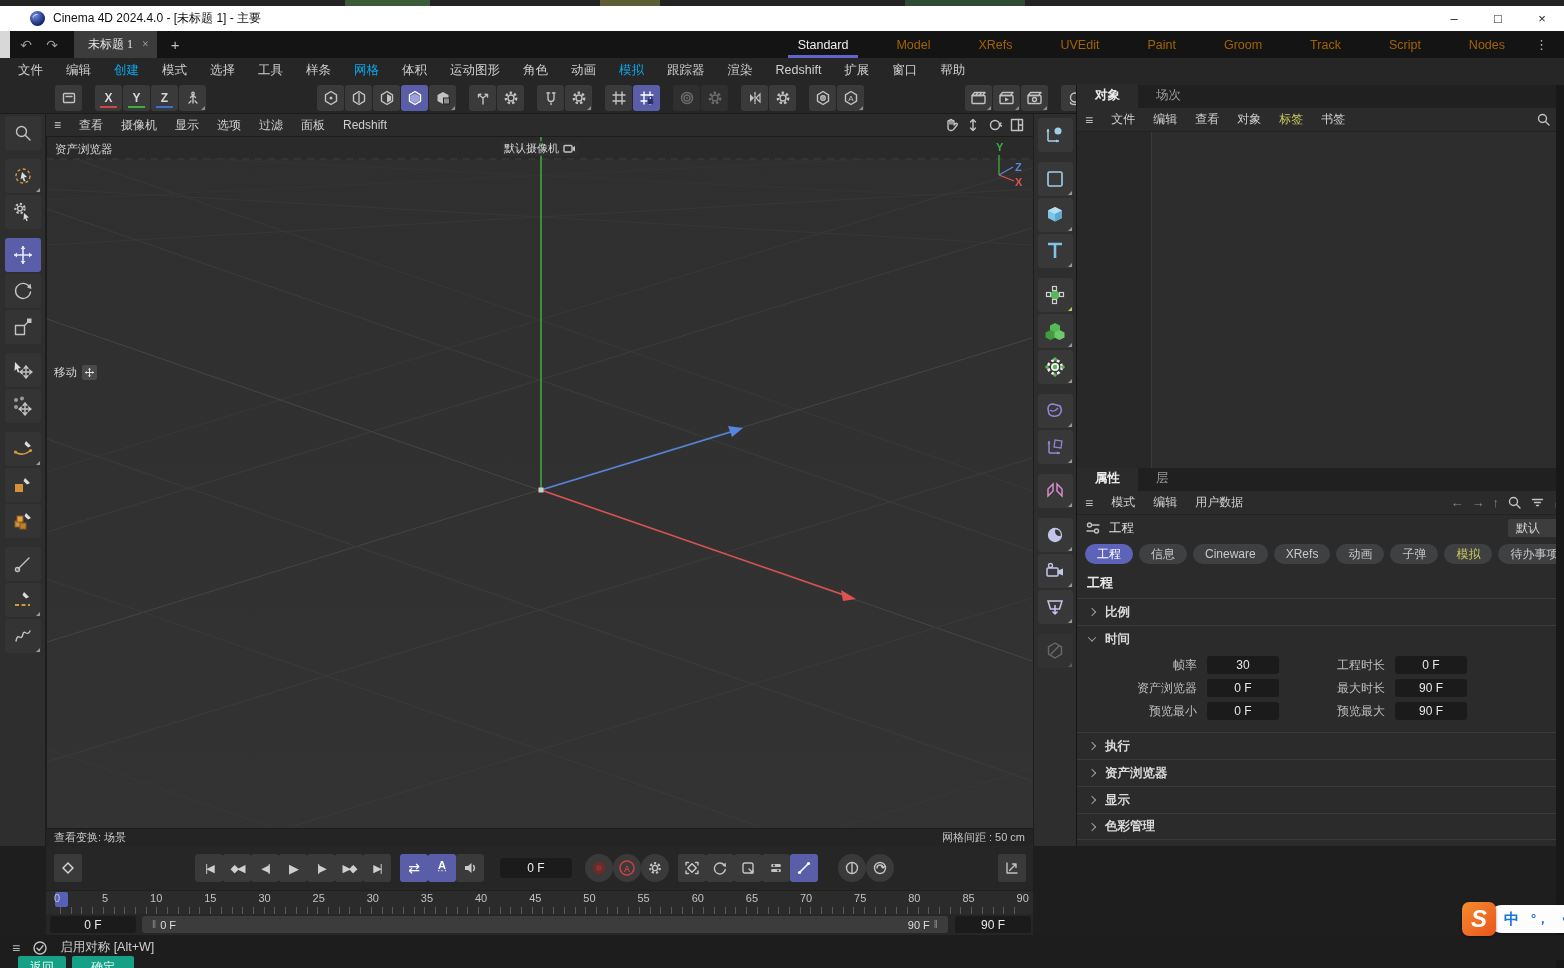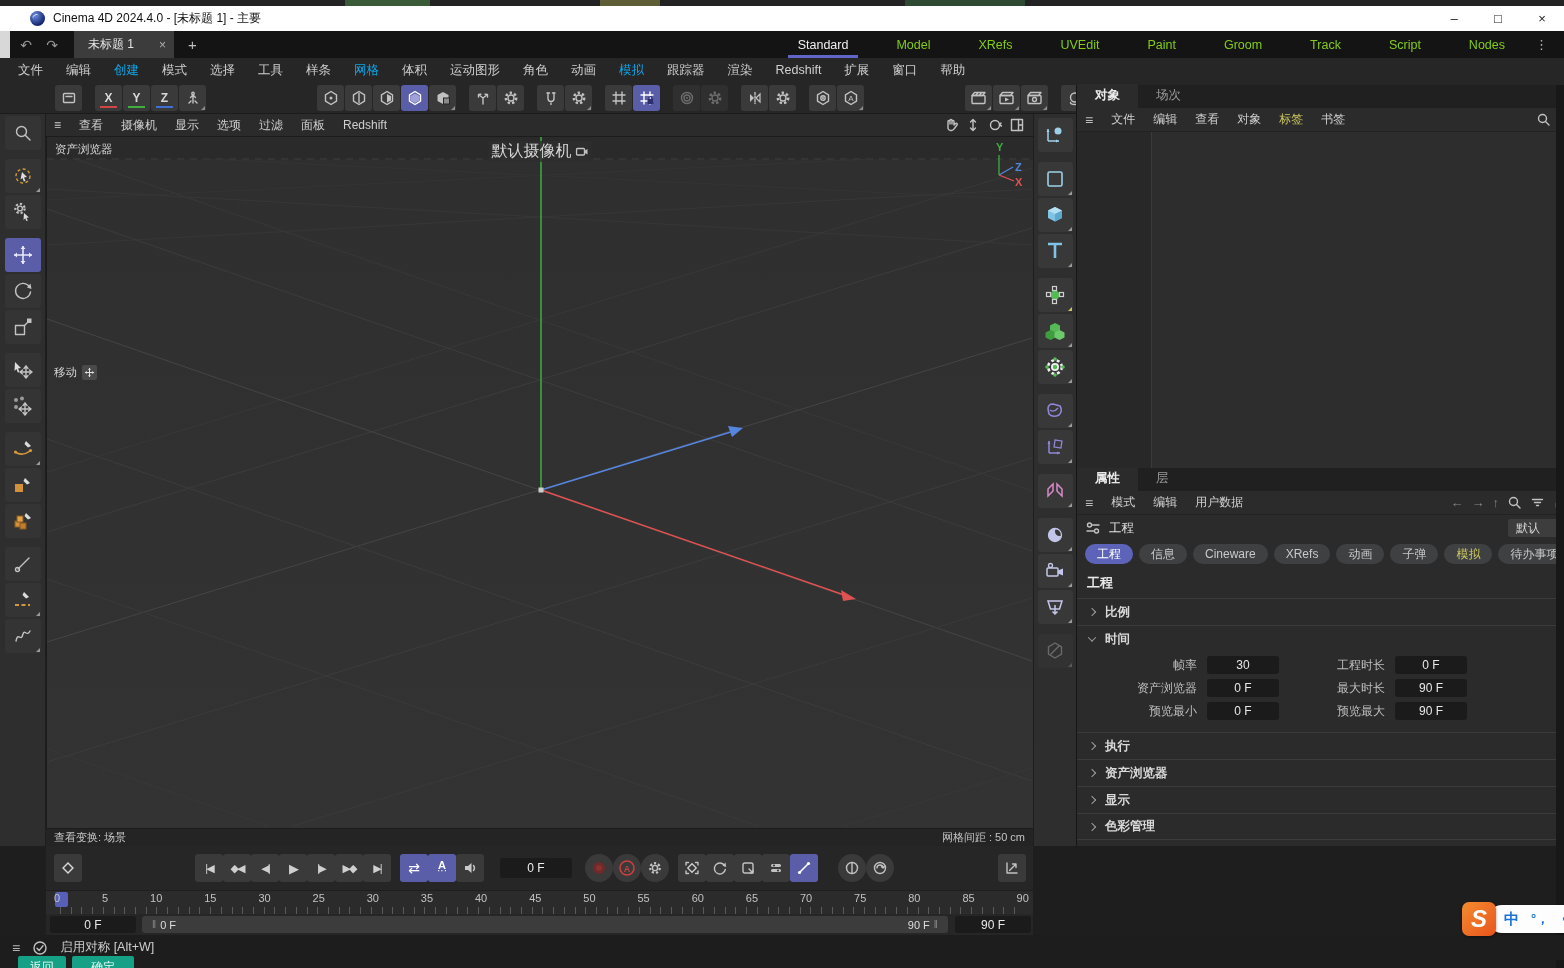--- a/index.html
+++ b/index.html
@@ -14,25 +14,25 @@
   #desktop-strip .p2{position:absolute;left:600px;top:0;width:60px;height:6px;background:#5d5d36;}
   #desktop-strip .p3{position:absolute;left:905px;top:0;width:120px;height:6px;background:#2f4a33;}
   #titlebar{left:0;top:6px;width:1564px;height:25px;background:#ffffff;color:#111;display:flex;align-items:center;padding-left:30px;font-size:12px;}
   #app-logo{width:15px;height:15px;border-radius:50%;background:radial-gradient(circle at 35% 30%,#6f8fe0,#12246e 70%);margin-right:8px;position:relative;}
   #app-logo:after{content:"";position:absolute;left:3px;top:3px;width:7px;height:7px;border-radius:50%;border-top:1.5px solid #dfe6ff;transform:rotate(-35deg);}
   .win-btns{position:absolute;right:0;top:0;height:25px;display:flex;}
   .win-btn{width:44px;height:25px;display:flex;align-items:center;justify-content:center;color:#222;font-size:13px;}
   
   #tabbar{left:0;top:31px;width:1564px;height:27px;background:#141414;display:flex;align-items:center;}
   .hist-btn{width:20px;height:20px;margin-left:6px;display:flex;align-items:center;justify-content:center;color:#9a9a9a;font-size:14px;}
-  #doc-tab{margin-left:12px;height:27px;background:#3c3c3c;color:#e3e3e3;display:flex;align-items:center;padding:0 8px 0 14px;gap:25px;}
+  #doc-tab{margin-left:12px;height:27px;background:#3c3c3c;color:#e3e3e3;display:flex;align-items:center;padding:0 8px 0 14px;gap:9px;font-family:Liberation Serif, serif;}
   #doc-tab .close{color:#b0b0b0;font-size:12px;}
   #tab-add{margin-left:14px;color:#c0c0c0;font-size:15px;}
   #layout-tabs{position:absolute;right:10px;top:0;height:27px;display:flex;align-items:center;gap:0;}
-  .layout-tab{padding:0 24px;height:27px;display:flex;align-items:center;color:#84cc16;font-size:12.5px;position:relative;}
+  .layout-tab{padding:0 24px;height:27px;display:flex;align-items:center;color:#a16207;font-size:12.5px;position:relative;}
   .layout-tab.active{color:#f0f0f0;}
   .layout-tab.active:after{content:"";position:absolute;left:14px;right:14px;bottom:0;height:3px;background:#6265c8;}
   #layout-overflow{color:#b5b5b5;padding:0 6px;font-size:13px;}
   .left-sliver{background:#d8d8d8;color:#333;font-size:10px;display:flex;align-items:center;justify-content:center;}
   
   #menubar{left:0;top:58px;width:1564px;height:24px;background:#262626;display:flex;align-items:center;gap:23px;padding-left:18px;font-size:12.5px;}
   #menubar span{color:#cfcfcf;}
   #menubar span.accent{color:#0ea5e9;}
   
   #toolbar{left:0;top:82px;width:1564px;height:32px;background:#262626;border-bottom:1px solid #1b1b1b;display:flex;align-items:center;}
@@ -49,21 +49,21 @@
   .tool.active{background:#5a5ea9;}
   .tool.spaced{margin-top:7px;}
   .tool .corner{position:absolute;right:1px;bottom:1px;width:0;height:0;border-left:4px solid transparent;border-bottom:4px solid #9a9a9a;}
   
   #viewport{left:46px;top:114px;width:987px;height:732px;background:#262626;}
   #vp-menu{height:23px;background:#2b2b2b;display:flex;align-items:center;gap:18px;padding-left:8px;font-size:12px;color:#cfcfcf;border-bottom:1px solid #1c1c1c;}
   #vp-menu .vp-right{margin-left:auto;display:flex;gap:6px;padding-right:8px;}
   #vp-canvas{position:relative;height:691px;background:linear-gradient(#2a2a2a 0 22px,#2f2f2f 23px,#333333 100%);border-left:1px solid #1c1c1c;overflow:hidden;}
   #vp-status{height:18px;background:#242424;display:flex;align-items:center;justify-content:space-between;padding:0 8px;font-size:11px;color:#c4c4c4;border-top:1px solid #1c1c1c;}
   #vp-view-label{position:absolute;left:8px;top:5px;font-size:11.5px;color:#d2d2d2;}
-  #vp-cam-label{position:absolute;left:50%;transform:translateX(-50%);top:4px;font-size:16px;color:#d6d6d6;background:#2e2e2ecc;padding:0 3px;display:flex;align-items:center;gap:4px;}
+  #vp-cam-label{position:absolute;left:50%;transform:translateX(-50%);top:4px;font-size:11px;color:#d6d6d6;background:#2e2e2ecc;padding:0 3px;display:flex;align-items:center;gap:4px;}
   #vp-tool-hint{position:absolute;left:7px;top:228px;font-size:11.5px;color:#d6d6d6;display:flex;align-items:center;gap:5px;}
   #vp-tool-hint .mini{width:15px;height:15px;background:#4a4a4a;border-radius:2px;display:flex;align-items:center;justify-content:center;}
   #vp-gizmo{position:absolute;right:6px;top:4px;}
   
   #right-strip{left:1033px;top:114px;width:43px;height:732px;background:#2e2e2e;border-left:1px solid #1e1e1e;display:flex;flex-direction:column;align-items:center;padding-top:4px;}
   .ostool{width:35px;height:34px;border-radius:3px;background:#383838;margin-bottom:2px;display:flex;align-items:center;justify-content:center;position:relative;}
   .ostool.spaced{margin-top:8px;}
   .ostool.dim{opacity:.4;}
   .ostool .corner{position:absolute;right:1px;bottom:1px;width:0;height:0;border-left:4px solid transparent;border-bottom:4px solid #9a9a9a;}
   

